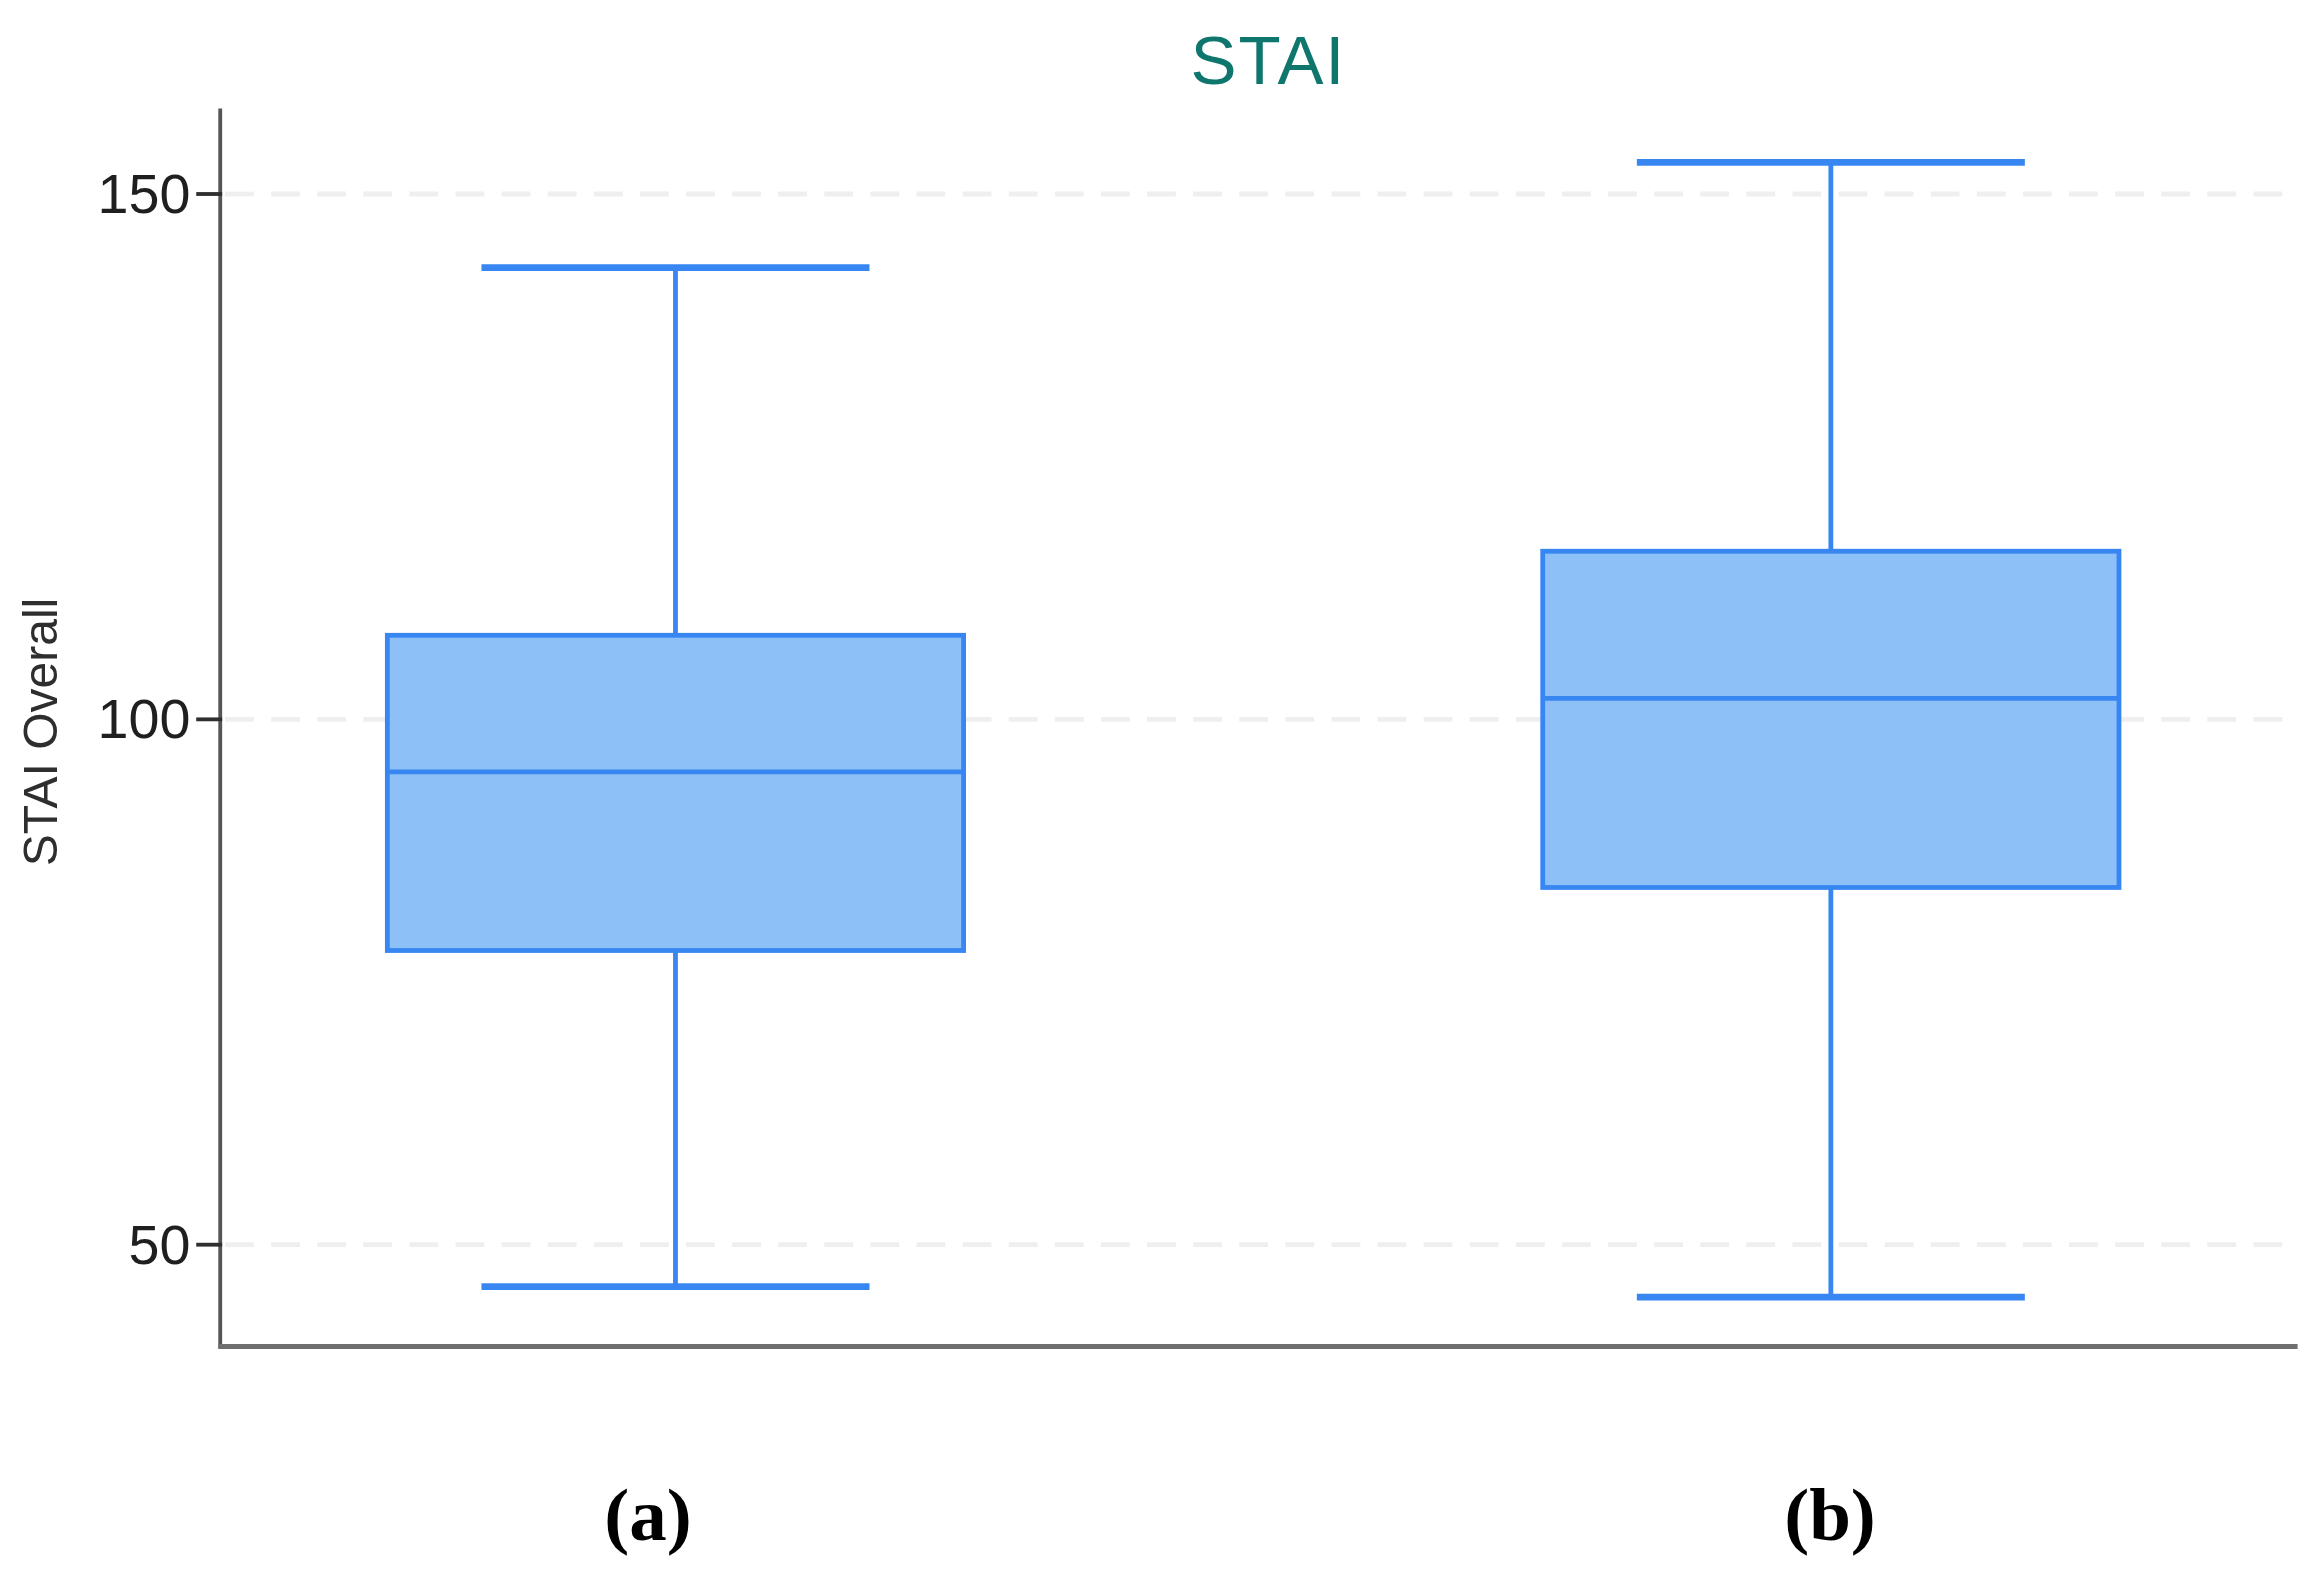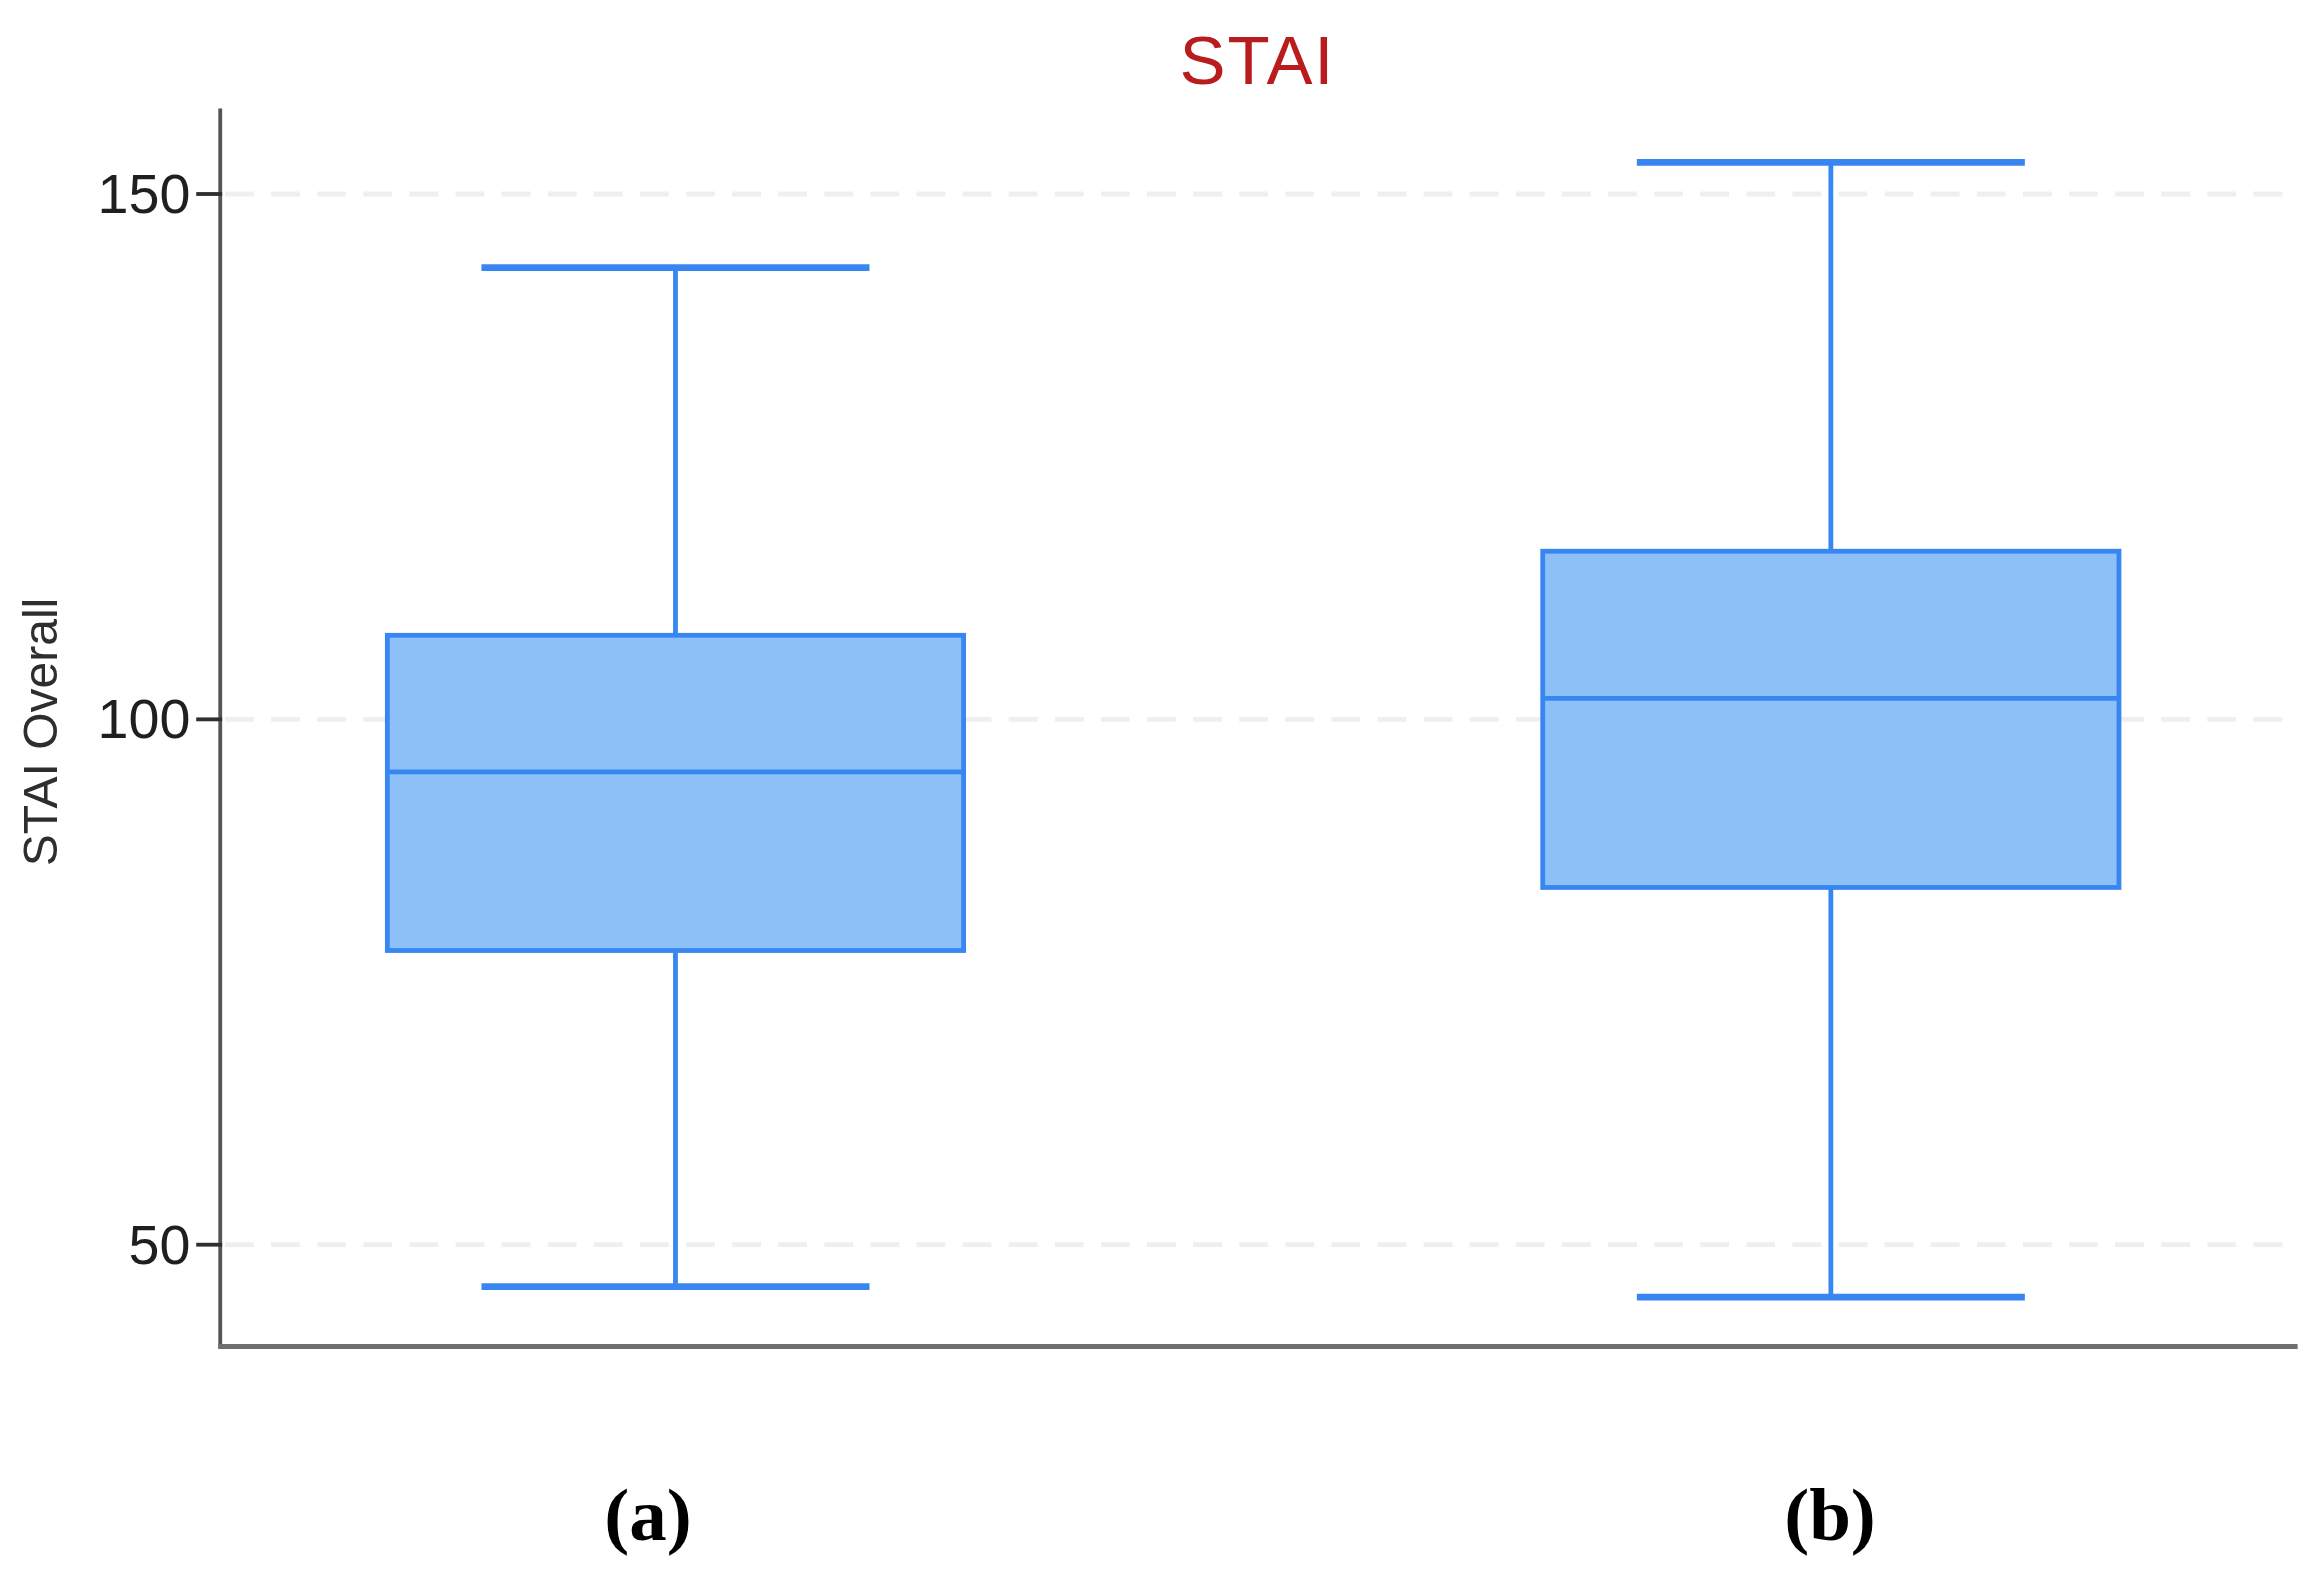--- a/index.html
+++ b/index.html
@@ -9,26 +9,26 @@
   }
   body {
     position: relative;
     width: 2320px;
     height: 1577px;
     overflow: hidden;
     font-family: "Liberation Sans", sans-serif;
   }
   .chart-title {
     position: absolute;
-    left: 219px;
+    left: 230px;
     top: 21px;
     width: 2077px;
     text-align: center;
     font-size: 69px;
-    color: #b91c1c;
+    color: #0f766e;
     letter-spacing: 1.9px;
   }
   .y-axis-label {
     position: absolute;
     left: 40px;
     top: 732px;
     transform: translate(-50%, -50%) rotate(-90deg);
     white-space: nowrap;
     font-size: 48px;
     color: #2e2e2e;

